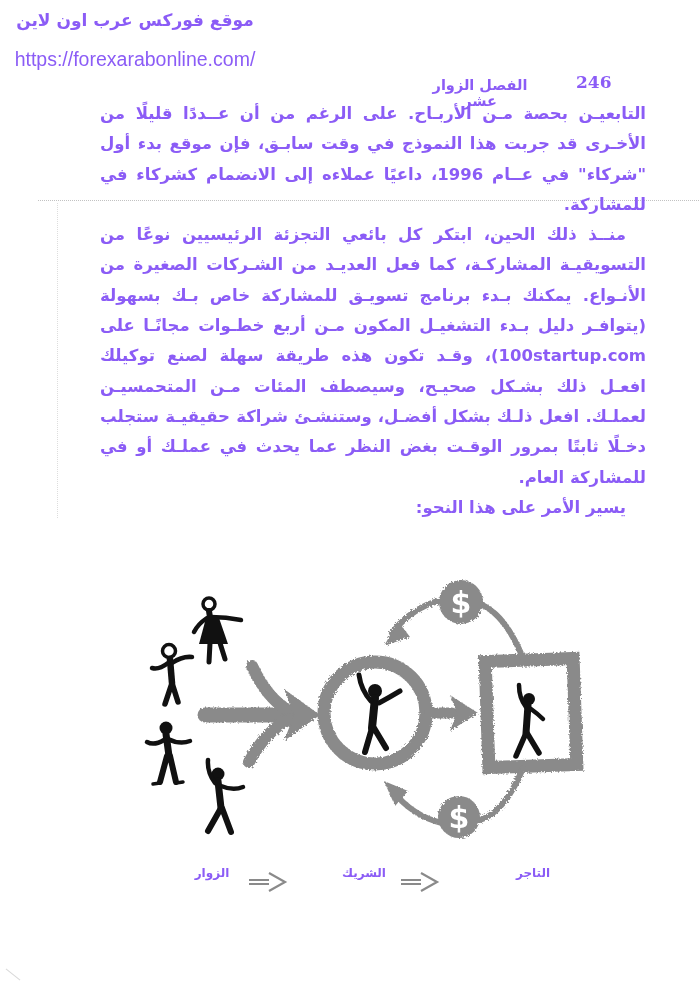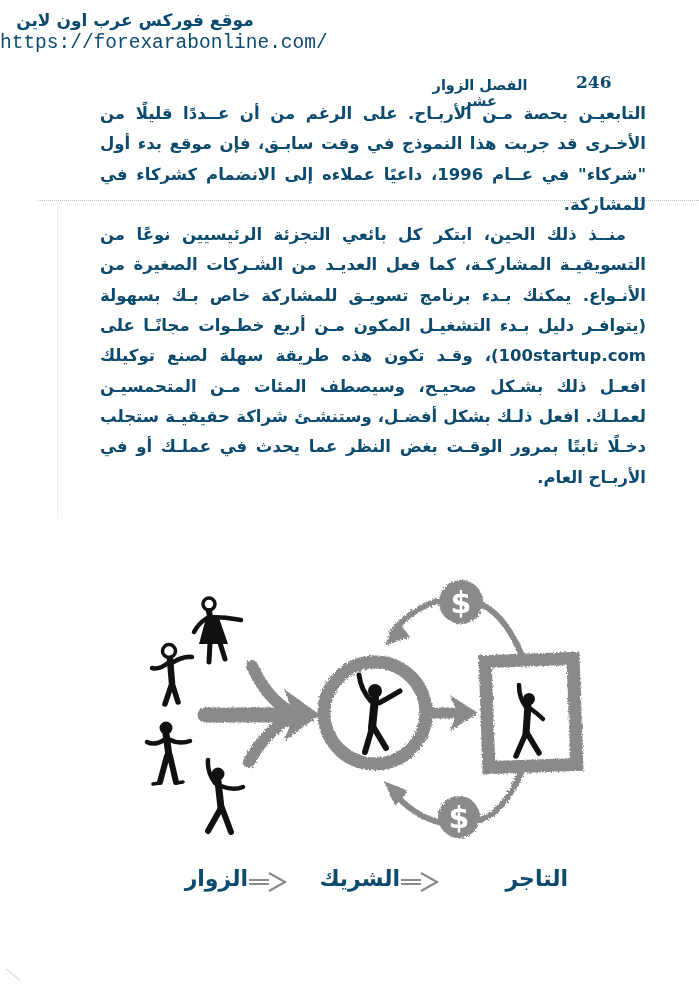--- a/index.html
+++ b/index.html
@@ -1,40 +1,40 @@
 <!DOCTYPE html>
 <html lang="ar"><head>
 <meta charset="utf-8">
 <style>
   html,body{margin:0;padding:0;background:#e8e8e8;}
   .page{position:relative;width:699px;height:992px;background:#ffffff;overflow:hidden;
-        font-family:"DejaVu Sans",sans-serif;color:#0c4a6e;}
+        font-family:"DejaVu Sans",sans-serif;color:#8b5cf6;}
   
   .wm{position:absolute;left:0;top:10px;width:270px;text-align:center;}
   .wm-title{font-size:17px;font-weight:700;direction:rtl;letter-spacing:0;}
-  .wm-url{font-size:19.5px;font-family:Liberation Mono, monospace;margin-top:2px;}
+  .wm-url{font-size:19.5px;font-family:Liberation Sans, sans-serif;margin-top:18px;}
   
   .pagenum{position:absolute;left:576px;top:72px;font-family:"DejaVu Serif",serif;
            font-size:17px;font-weight:700;}
   .chapter{position:absolute;left:420px;top:77px;width:120px;text-align:center;
            font-size:14.5px;font-weight:700;direction:rtl;}
   
   .bodytext{position:absolute;left:100px;top:99px;width:546px;direction:rtl;}
   .line{height:30.3px;line-height:30.3px;font-size:16.5px;font-weight:700;
         text-align:justify;text-align-last:justify;overflow:hidden;}
   .line.last{text-align:right;text-align-last:right;}
   .line.indent{padding-right:20px;}
   
   .dot-h{position:absolute;left:38px;right:0;top:200px;border-top:1px dotted #b8b8b8;opacity:.85;}
   .dot-v{position:absolute;left:57px;top:203px;height:315px;border-left:1px dotted #cfcfcf;opacity:.7;}
   .corner-mark{position:absolute;left:4px;top:974px;width:18px;border-top:1px solid #d8d8d8;
                transform:rotate(38deg);}
   
   .diagram{position:absolute;left:0;top:560px;width:699px;height:300px;}
-  .flowlabel{position:absolute;font-size:22px;font-weight:700;direction:rtl;}
+  .flowlabel{position:absolute;font-size:12px;font-weight:700;direction:rtl;text-align:center;}
   .lbl-visitors{left:176px;top:866px;width:72px;}
   .lbl-partner{left:328px;top:866px;width:72px;}
   .lbl-merchant{left:450px;top:866px;width:70px;margin-left:48px;}
   .flow-arrow{position:absolute;width:42px;height:24px;}
   .fa-1{left:246px;top:870px;}
   .fa-2{left:398px;top:870px;}
 </style>
 </head>
 <body>
 
@@ -58,21 +58,22 @@
     <div class="line">"شركاء" في عــام 1996، داعيًا عملاءه إلى الانضمام كشركاء في تقاسم</div>
     <div class="line last">للمشاركة.</div>
     <div class="line indent">منــذ ذلك الحين، ابتكر كل بائعي التجزئة الرئيسيين نوعًا من البرامج</div>
     <div class="line">التسويقيـة المشاركـة، كما فعل العديـد من الشـركات الصغيرة من جميع</div>
     <div class="line">الأنـواع. يمكنك بـدء برنامج تسويـق للمشاركة خاص بـك بسهولة شديدة</div>
     <div class="line">(يتوافـر دليل بـدء التشغيـل المكون مـن أربع خطـوات مجانًـا على موقع</div>
     <div class="line">100startup.com)، وقـد تكون هذه طريقة سهلة لصنع توكيلك الخاص،</div>
     <div class="line">افعـل ذلك بشـكل صحيـح، وسيصطف المئات مـن المتحمسيـن للترويج</div>
     <div class="line">لعملـك. افعل ذلـك بشكل أفضـل، وستنشـئ شراكة حقيقيـة ستجلب لك</div>
     <div class="line">دخـلًا ثابتًا بمرور الوقـت بغض النظر عما يحدث في عملـك أو في الوضع</div>
-    <div class="line last">الأربـاح العام.</div>
+    <div class="line last">للمشاركة العام.</div>
+    <div class="line last indent">يسير الأمر على هذا النحو:</div>
   </div>
 
   <svg class="diagram" viewBox="0 560 699 300">
     <defs>
       <filter id="rough" x="-20%" y="-20%" width="140%" height="140%">
         <feTurbulence type="fractalNoise" baseFrequency="0.55" numOctaves="2" result="n"></feTurbulence>
         <feDisplacementMap in="SourceGraphic" in2="n" scale="4"></feDisplacementMap>
       </filter>
     </defs>
 

